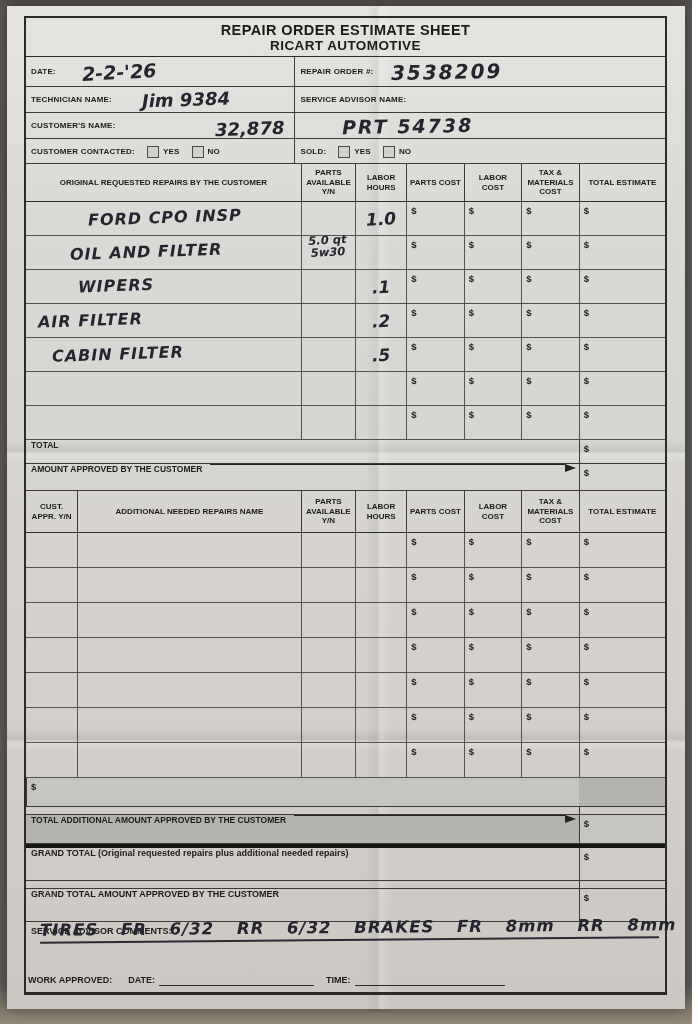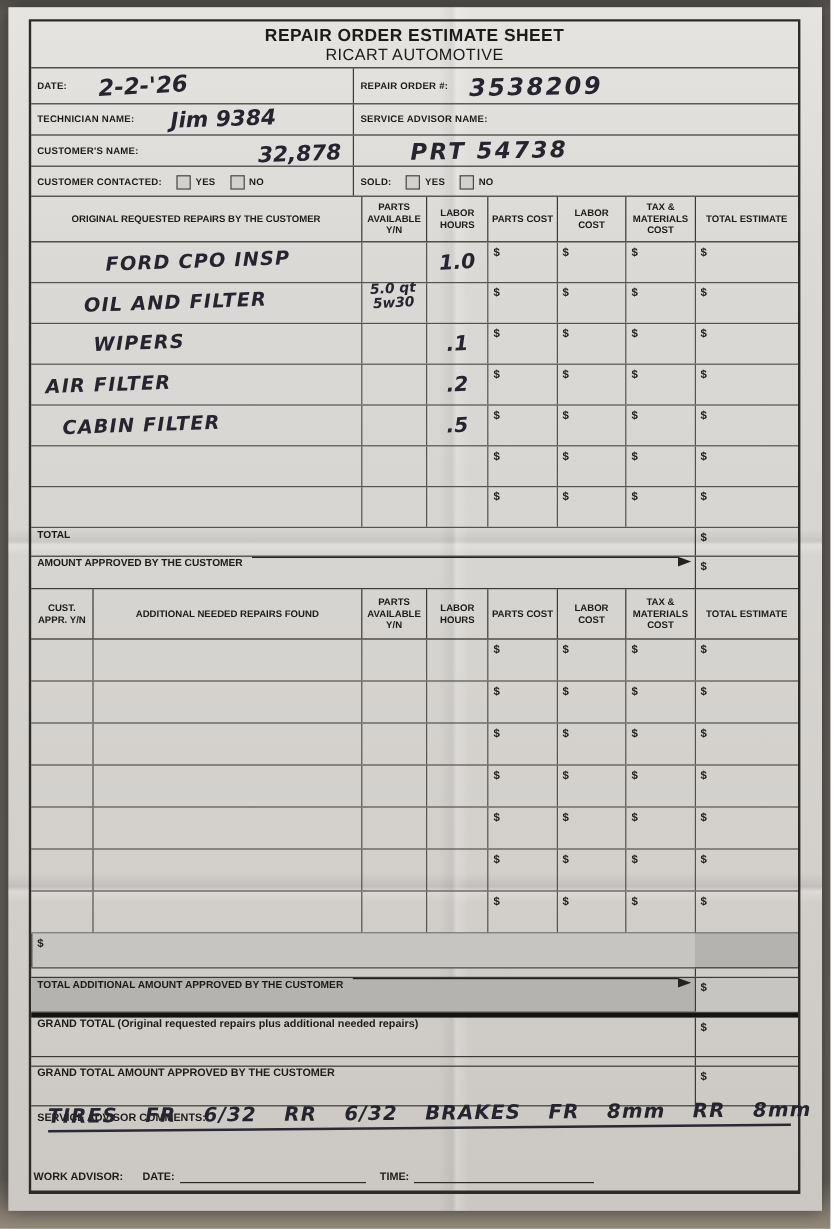--- a/index.html
+++ b/index.html
@@ -9,21 +9,21 @@
   .paper{position:absolute;left:7px;top:6px;right:7px;bottom:15px;
     background:linear-gradient(180deg,#e6e4e1 0%,#dbd9d6 22%,#d7d5d1 45%,#d3d0cc 70%,#cbc8c3 100%);
     box-shadow:0 0 14px rgba(0,0,0,.45);}
   .crease{position:absolute;left:0;right:0;pointer-events:none;}
   .crease-h1{top:435px;height:22px;background:linear-gradient(180deg,transparent,rgba(0,0,0,.07) 45%,rgba(255,255,255,.25) 60%,transparent);}
   .crease-h2{top:722px;height:24px;background:linear-gradient(180deg,transparent,rgba(0,0,0,.08) 45%,rgba(255,255,255,.22) 62%,transparent);}
   .crease-v{top:0;bottom:0;left:358px;width:26px;background:linear-gradient(90deg,transparent,rgba(0,0,0,.05) 45%,rgba(255,255,255,.18) 60%,transparent);}
   .form{position:absolute;left:17px;top:10px;right:18px;bottom:14px;border:2px solid #2d2b28;border-bottom-width:3px;display:flex;flex-direction:column;color:#1c1b19;}
   .title-block{flex:none;height:38px;border-bottom:1.5px solid #2d2b28;display:flex;flex-direction:column;justify-content:center;text-align:center;}
   .title-1{font-size:14.5px;font-weight:bold;letter-spacing:.4px;}
-  .title-2{font-size:13.5px;font-weight:normal;letter-spacing:.4px;}
+  .title-2{font-size:13.5px;font-weight:bold;letter-spacing:.4px;}
   .info-row{flex:none;display:grid;grid-template-columns:42% 58%;border-bottom:1px solid #3c3a36;}
   .ir-a{height:29px}.ir-b{height:25px}.ir-c{height:25px}.ir-d{height:24px}
   .icell{display:flex;align-items:center;padding:0 0 0 5px;position:relative;overflow:visible;}
   .icell + .icell{border-left:1px solid #3c3a36;}
   .lbl{font-size:8px;font-weight:bold;letter-spacing:.2px;white-space:nowrap;}
   .hw{font-family:"DejaVu Sans",sans-serif;font-style:italic;font-weight:bold;color:#26242e;white-space:nowrap;}
   .hw-date{font-size:19px;margin-left:26px;transform:rotate(-3deg);}
   .hw-ro{font-size:20px;margin-left:18px;transform:rotate(-1deg);letter-spacing:2px;}
   .hw-tech{font-size:18px;margin-left:30px;transform:rotate(-2deg);}
   .hw-cust{font-size:18px;margin-left:auto;margin-right:10px;transform:rotate(-2deg);position:relative;top:3px;}
@@ -313,21 +313,21 @@
           <span class="arrow-line"></span>
           <span class="arrow-head"></span>
         </div>
         <div class="sum-dollar-cell">
             <span class="ds">$</span>
           </div>
       </div>
 
       <div class="grid8 thead t2-head">
         <div class="hcell">CUST. APPR. Y/N</div>
-        <div class="hcell">ADDITIONAL NEEDED REPAIRS FOUND</div>
+        <div class="hcell">ADDITIONAL NEEDED REPAIRS NAME</div>
         <div class="hcell">PARTS AVAILABLE Y/N</div>
         <div class="hcell">LABOR HOURS</div>
         <div class="hcell">PARTS COST</div>
         <div class="hcell">LABOR COST</div>
         <div class="hcell">TAX &amp; MATERIALS COST</div>
         <div class="hcell">TOTAL ESTIMATE</div>
       </div>
 
       <div class="grid8 trow t2-row">
         <div class="tcell"></div>
@@ -508,21 +508,21 @@
             <span class="ds">$</span>
           </div>
       </div>
 
       <div class="comments">
         <div class="comments-label">SERVICE ADVISOR COMMENTS:</div>
         <div class="hw hw-comments">TIRES FR 6/32 RR 6/32 BRAKES FR 8mm RR 8mm</div>
       </div>
 
       <div class="footer-row">
-        <span class="f-lbl">WORK ADVISOR:</span>
+        <span class="f-lbl">WORK APPROVED:</span>
         <span class="f-lbl sp">DATE:</span>
         <span class="f-underline u1"></span>
         <span class="f-lbl">TIME:</span>
         <span class="f-underline u2"></span>
       </div>
 
     </div>
   </div>
 </div>
 

